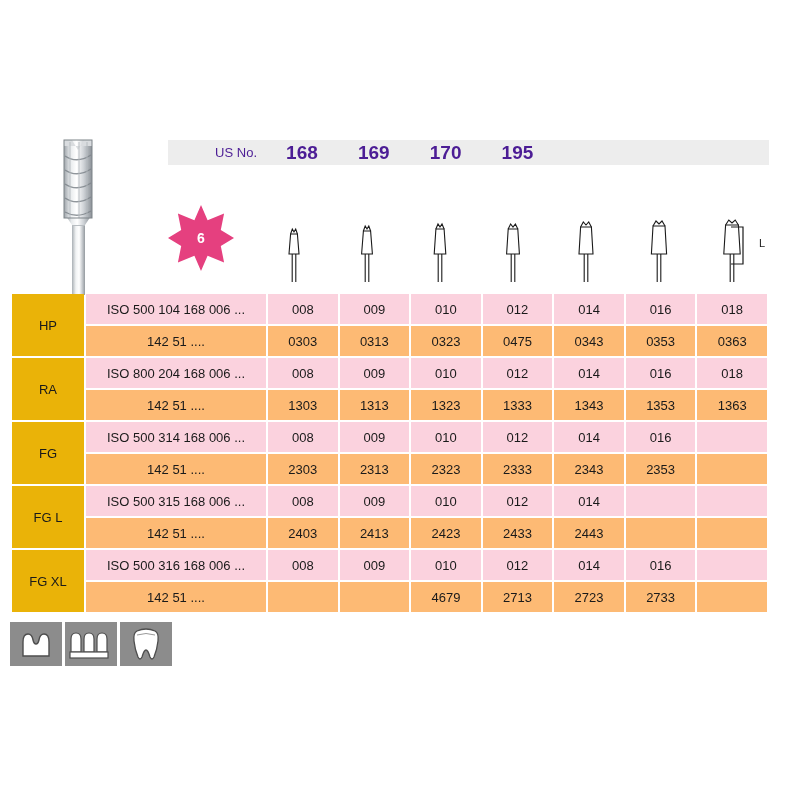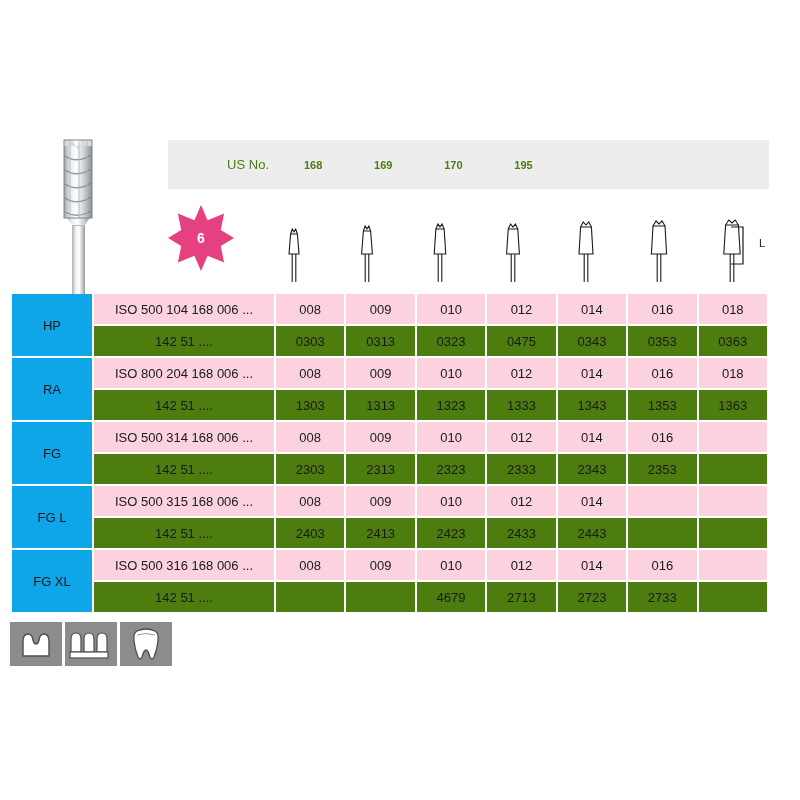--- a/index.html
+++ b/index.html
@@ -94,30 +94,30 @@
     left: 168px;
     top: 140px;
     width: 601px;
     border-collapse: collapse;
     table-layout: fixed;
   }
   .top-table td {
     height: 25px;
     font-size: 14px;
     text-align: center;
-    color: #4d7c0f;
-    padding: 12px;
+    color: #4c1d95;
+    padding: 0;
   }
   .top-table .rowlabel {
     text-align: right;
     padding-right: 9px;
     width: 89px;
     font-size: 13px;
   }
-  .top-table tr.r1 td { background: #ededed; font-weight: bold; font-size: 11px; }
+  .top-table tr.r1 td { background: #ededed; font-weight: bold; font-size: 19px; }
   .top-table tr.r2 td { background: #f7f7f7; font-weight: normal; }
   .top-table tr.r1 td.rowlabel,
   .top-table tr.r2 td.rowlabel { font-weight: normal; font-size: 13px; }
 
   
   .main-table {
     position: absolute;
     left: 10px;
     top: 292px;
     width: 759px;
@@ -126,35 +126,35 @@
     table-layout: fixed;
   }
   .main-table td {
     height: 30px;
     font-size: 13px;
     color: #1a1a1a;
     padding: 0;
     text-align: center;
   }
   .grp-label {
-    width: 80px;
-    background: #0ea5e9;
+    width: 72px;
+    background: #eab308;
     color: #ffffff;
     font-size: 14px;
     font-weight: normal;
   }
   .iso-cell {
     width: 180px;
     text-align: right;
     padding-right: 10px;
     font-size: 12.5px;
     margin-left: 12px;
   }
   .light { background: #fbd2de; }
-  .dark  { background: #4d7c0f; }
+  .dark  { background: #fdba74; }
 
   
   .icon-strip {
     position: absolute;
     left: 10px;
     top: 622px;
     display: flex;
     gap: 3px;
   }
   .icon-box {

